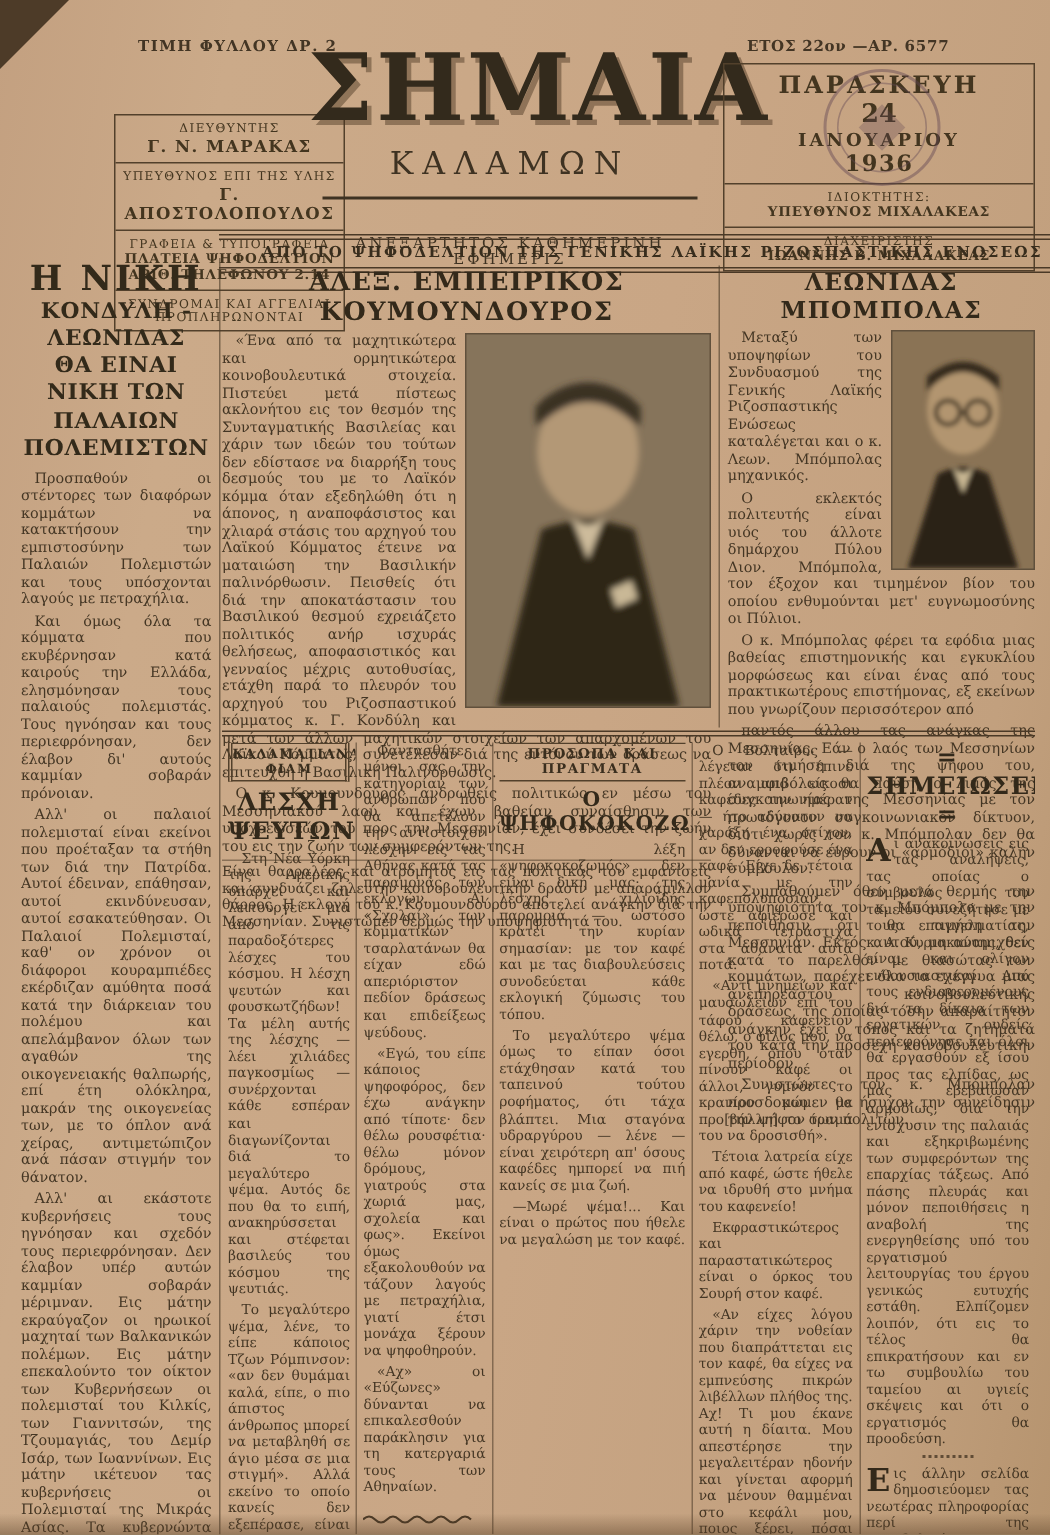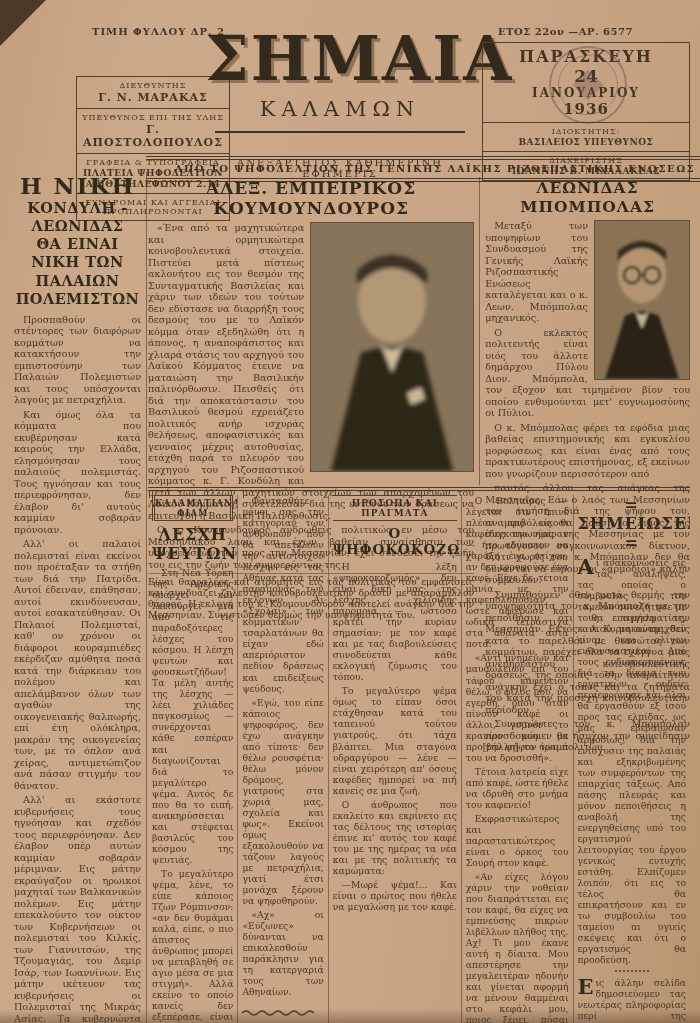--- a/index.html
+++ b/index.html
@@ -128,21 +128,21 @@
   <div class="infobox box-right">
     <div class="cell date-cell">
       <div class="date-d1">ΠΑΡΑΣΚΕΥΗ</div>
       <div class="date-d2">24</div>
       <div class="date-d3">ΙΑΝΟΥΑΡΙΟΥ</div>
       <div class="date-d4">1936</div>
       <div class="stamp"></div>
     </div>
     <div class="cell">
       <div class="lbl">ΙΔΙΟΚΤΗΤΗΣ:</div>
-      <div class="val2">ΒΑΣΙΛΕΙΟΣ ΥΠΕΥΘΥΝΟΣ</div>
+      <div class="val2">ΥΠΕΥΘΥΝΟΣ ΜΙΧΑΛΑΚΕΑΣ</div>
     </div>
     <div class="cell">
       <div class="lbl">ΔΙΑΧΕΙΡΙΣΤΗΣ</div>
       <div class="val2">ΙΩΑΝΝΗΣ Β. ΜΙΧΑΛΑΚΕΑΣ</div>
     </div>
   </div>
 
   <div class="banner">ΑΠΟ ΤΟ ΨΗΦΟΔΕΛΤΙΟΝ ΤΗΣ ΓΕΝΙΚΗΣ ΛΑΪΚΗΣ ΡΙΖΟΣΠΑΣΤΙΚΗΣ ΕΝΩΣΕΩΣ</div>
 
   <div class="editorial">
@@ -243,22 +243,21 @@
           </svg>
       </div>
 
     </div>
 
     <div class="bcol col-c">
       <div class="kicker-line">ΠΡΟΣΩΠΑ ΚΑΙ ΠΡΑΓΜΑΤΑ</div>
       <div class="sec-head mid">Ο ΨΗΦΟΚΟΚΟΖΩΜΟΣ</div>
       <div>
           <p class="para">Η λέξη «ψηφοκοκοζωμός» δεν είναι δική μας· της λέσχης χιλιοϊδής παρομοιά — ωστόσο κρατεί την κυρίαν σημασίαν: με τον καφέ και με τας διαβουλεύσεις συνοδεύεται κάθε εκλογική ζύμωσις του τόπου.</p>
-          <p class="para">Το μεγαλύτερο ψέμα όμως το είπαν όσοι ετάχθησαν κατά του ταπεινού τούτου γιατρούς, ότι τάχα βλάπτει. Μια σταγόνα υδραργύρου — λένε — είναι χειρότερη απ' όσους καφέδες ημπορεί να πιή κανείς σε μια ζωή.</p>
-          <p class="para">Ο άνθρωπος που εκαλείτο και εκρίνετο εις τας δέλτους της ιστορίας έπινε κι' αυτός τον καφέ του με της ημέρας τα νέα και με της πολιτικής τα καμώματα:</p>
+          <p class="para">Το μεγαλύτερο ψέμα όμως το είπαν όσοι ετάχθησαν κατά του ταπεινού τούτου ροφήματος, ότι τάχα βλάπτει. Μια σταγόνα υδραργύρου — λένε — είναι χειρότερη απ' όσους καφέδες ημπορεί να πιή κανείς σε μια ζωή.</p>
           <p class="para">—Μωρέ ψέμα!... Και είναι ο πρώτος που ήθελε να μεγαλώση με τον καφέ.</p>
         </div>
     </div>
 
     <div class="bcol col-d">
       <div>
           <p class="para">Ο Βολταίρος — λέγεται ότι έπινε πλέον από είκοσι καφέδες την ημέραν — ήτο αδύνατον να χαράξη ένα στίχον, αν δεν ερροφούσε ένα καφέ. Είχε δε τέτοια μανία με την καφεπολυποσίαν, ώστε αφιέρωσε και ωδικά τετράστιχα στα αθάνατα αυτά ποτά.</p>
           <p class="para">«Αντί μνημείων και μαυσωλείων επί του τάφου καφενείον θέλω, ο φίλος μου, να εγερθή, όπου όταν πίνουν καφέ οι άλλοι, γυμνόν το κρανίον μου θα προ[βάλλη] το όραμά του να δροσισθή».</p>
           <p class="para">Τέτοια λατρεία είχε από καφέ, ώστε ήθελε να ιδρυθή στο μνήμα του καφενείο!</p>
           <p class="para">Εκφραστικώτερος και παραστατικώτερος είναι ο όρκος του Σουρή στον καφέ.</p>

